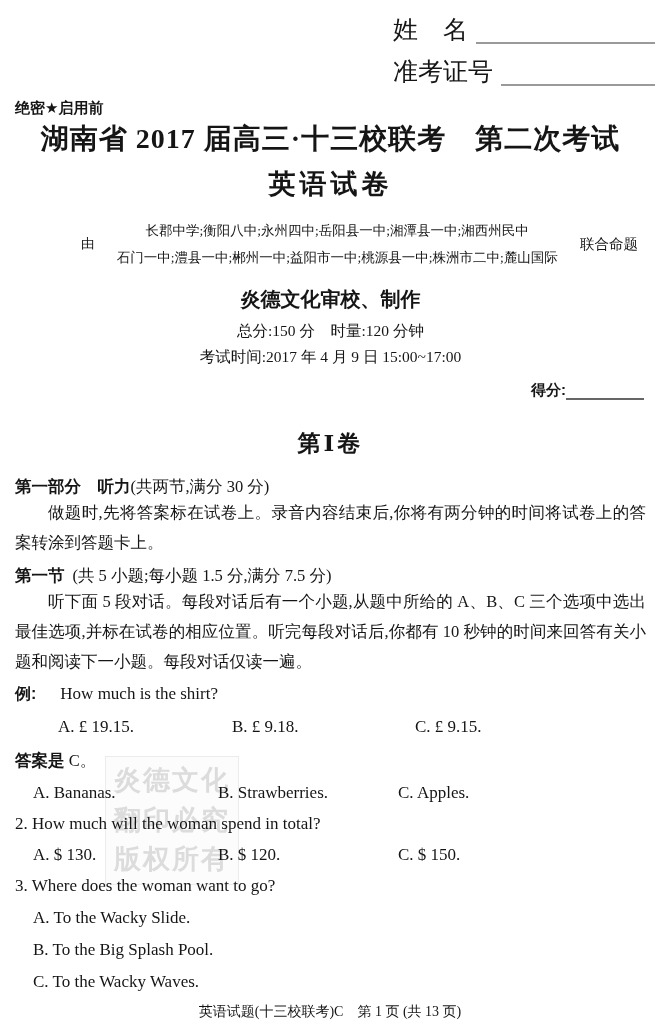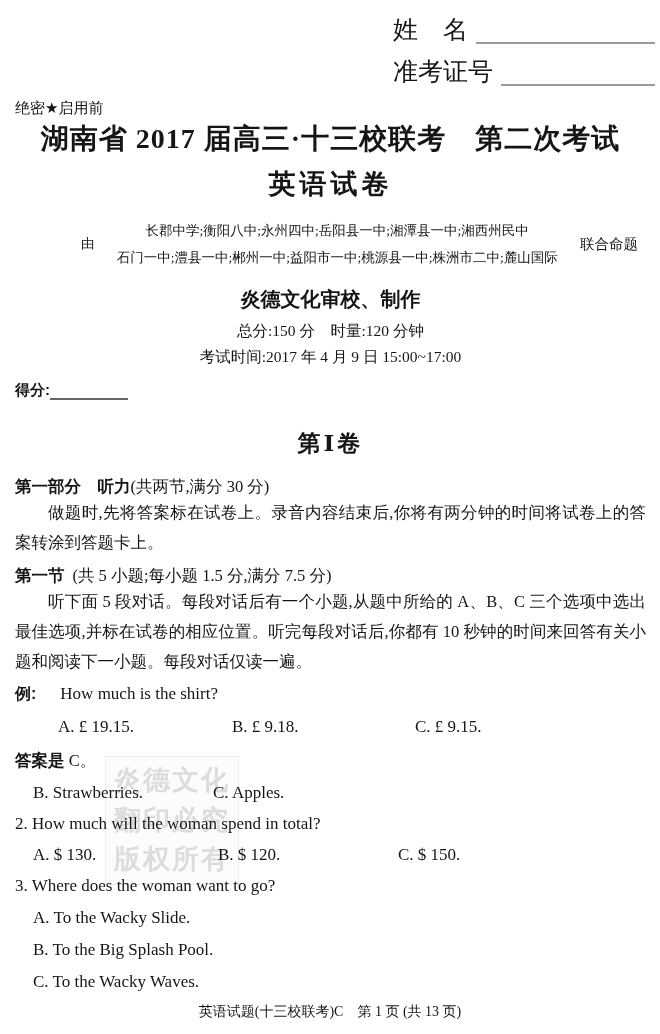--- a/index.html
+++ b/index.html
@@ -22,38 +22,38 @@
 
   .content { position:relative; z-index:1; padding:15px 14px 0 15px; }
 
   
   .name-block { width:262px; margin-left:378px; }
   .name-row { display:flex; align-items:flex-end; margin-bottom:13px; }
   .name-label { font-size:25px; line-height:29px; white-space:pre; }
   .fill-line { flex:1; border-bottom:2px solid #9a9a9a; margin-left:8px; height:28px; }
 
   .secrecy {
-    font-size:15px; font-weight:normal; margin-top:1px;
+    font-size:15px; font-weight:bold; margin-top:1px;
     font-family:"Liberation Sans","DejaVu Sans",sans-serif;
   }
 
   .title { text-align:center; font-size:28px; font-weight:bold; letter-spacing:1px; margin-top:2px; }
   .subtitle { text-align:center; font-size:27px; font-weight:bold; letter-spacing:4px; margin-top:8px; }
 
   .schools { display:flex; align-items:center; margin-top:15px; padding:0 8px 0 66px; font-size:13.5px; }
   .schools .list { flex:1; text-align:center; line-height:27px; padding:0 6px; }
   .schools .joint { font-size:14.5px; }
 
   .producer {
     text-align:center; font-weight:bold; font-size:20px; margin-top:15px;
     font-family:"Liberation Sans","DejaVu Sans",sans-serif;
   }
   .meta { text-align:center; font-size:15.5px; margin-top:8px; }
 
-  .score-row { display:flex; justify-content:flex-start; align-items:flex-end; margin-top:13px; padding-right:2px; }
+  .score-row { display:flex; justify-content:flex-end; align-items:flex-end; margin-top:13px; padding-right:2px; }
   .score-label { font-weight:bold; font-size:15px; font-family:"Liberation Sans","DejaVu Sans",sans-serif; }
   .score-line { width:78px; border-bottom:2px solid #666; height:17px; }
 
   .part-title { text-align:center; font-size:23px; font-weight:bold; letter-spacing:3px; margin-top:28px; }
 
   .sec-heading { margin-top:17px; font-size:16.5px; }
   .bold-cn { font-weight:bold; font-family:"Liberation Sans","DejaVu Sans",sans-serif; }
   .sub-note { margin-left:8px; }
 
   .para { font-size:16.5px; line-height:30px; text-indent:2em; text-align:justify; }
@@ -139,20 +139,21 @@
     <div class="opt-row">
       <span class="o1">A. £ 19.15.</span>
       <span class="o2">B. £ 9.18.</span>
       <span class="o3">C. £ 9.15.</span>
     </div>
     <div class="answer-line">
       <span class="bold-cn">答案是</span><span> C。</span>
     </div>
 
     <div class="q-opts">
+      <span class="c1">A. Bananas.</span>
       <span class="c2">B. Strawberries.</span>
       <span class="c3">C. Apples.</span>
     </div>
 
     <div class="q-text">2. How much will the woman spend in total?</div>
     <div class="q-opts">
       <span class="c1">A. $ 130.</span>
       <span class="c2">B. $ 120.</span>
       <span class="c3">C. $ 150.</span>
     </div>

